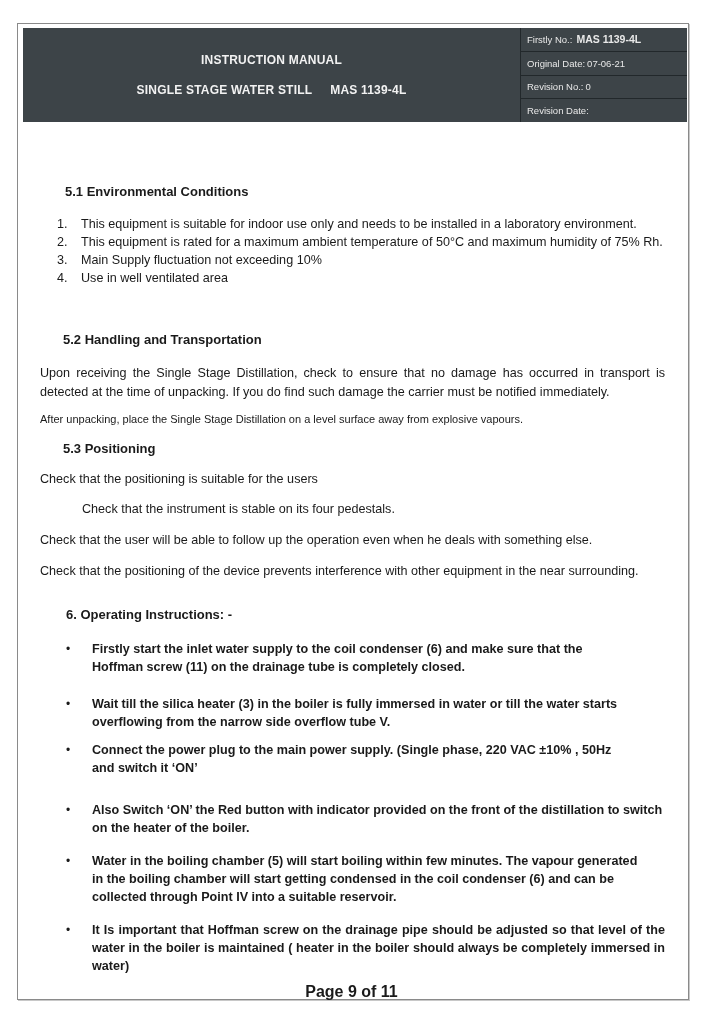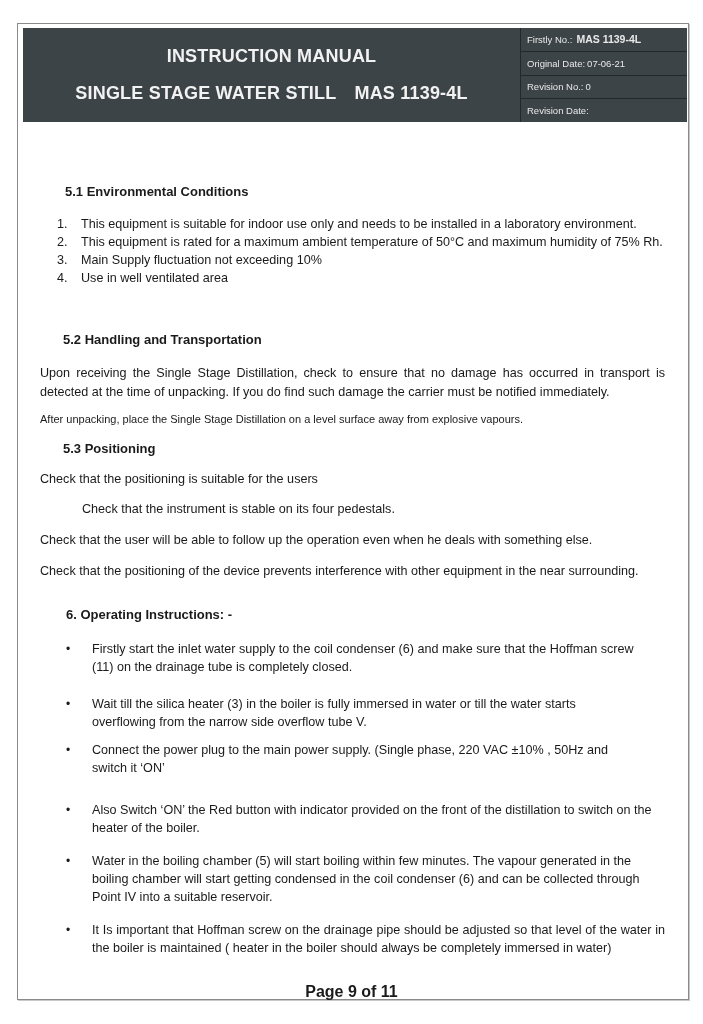--- a/index.html
+++ b/index.html
@@ -3,38 +3,38 @@
 <meta charset="utf-8">
 <style>
   html, body { margin: 0; padding: 0; background: #ffffff; }
   body { width: 703px; height: 1024px; position: relative; overflow: hidden;
          font-family: "Liberation Sans", sans-serif; color: #1a1a1a; }
   .page-frame { position: absolute; left: 17px; top: 23px; width: 670px; height: 975px;
                 border: 1px solid #8a8a8a; box-shadow: 1px 1px 0 #c8c8c8; background: #fff; }
   .header { position: absolute; left: 23px; top: 28px; width: 664px; height: 94px;
             background: #3d4448; display: flex; }
   .header-left { flex: 0 0 497px; display: flex; flex-direction: column; justify-content: center;
-                 align-items: center; color: #f2f2f2; font-weight: bold; font-size: 18px; letter-spacing: 0.2px; }
+                 align-items: center; color: #f2f2f2; font-weight: bold; font-size: 12px; letter-spacing: 0.2px; }
   .header-left .title { margin-bottom: 16px; }
   .header-left .subtitle span + span { margin-left: 18px; }
   .header-right { flex: 1; border-left: 1px solid #22282b; display: flex; flex-direction: column; }
   .meta-row { flex: 1; border-bottom: 1px solid #22282b; color: #e8e8e8; font-size: 9.5px;
               display: flex; align-items: center; padding-left: 6px; }
   .meta-row:last-child { border-bottom: none; }
   .meta-row .val-strong { font-weight: bold; font-size: 10.5px; margin-left: 4px; }
   .meta-row .val { margin-left: 2px; }
   .h { font-weight: bold; font-size: 13px; text-align: right; }
   .abs { position: absolute; }
   .num-list .item { display: flex; margin-bottom: 2px; }
   .num-list .n { width: 24px; flex: 0 0 24px; }
   .num-list .t { flex: 1; text-align: justify; }
   .para { text-align: justify; }
   .bullet { display: flex; }
   .bullet .dot { width: 26px; flex: 0 0 26px; font-size: 12px; }
-  .bullet .t { flex: 1; }
+  .bullet .t { flex: 1; font-weight: bold; }
   .bullet .t.justify { text-align: justify; }
   .footer { position: absolute; left: 0; width: 703px; top: 983px; text-align: center;
             font-weight: bold; font-size: 16px; }
 </style>
 </head>
 <body>
 
 <div class="page-frame"></div>
 
 <div class="header">

